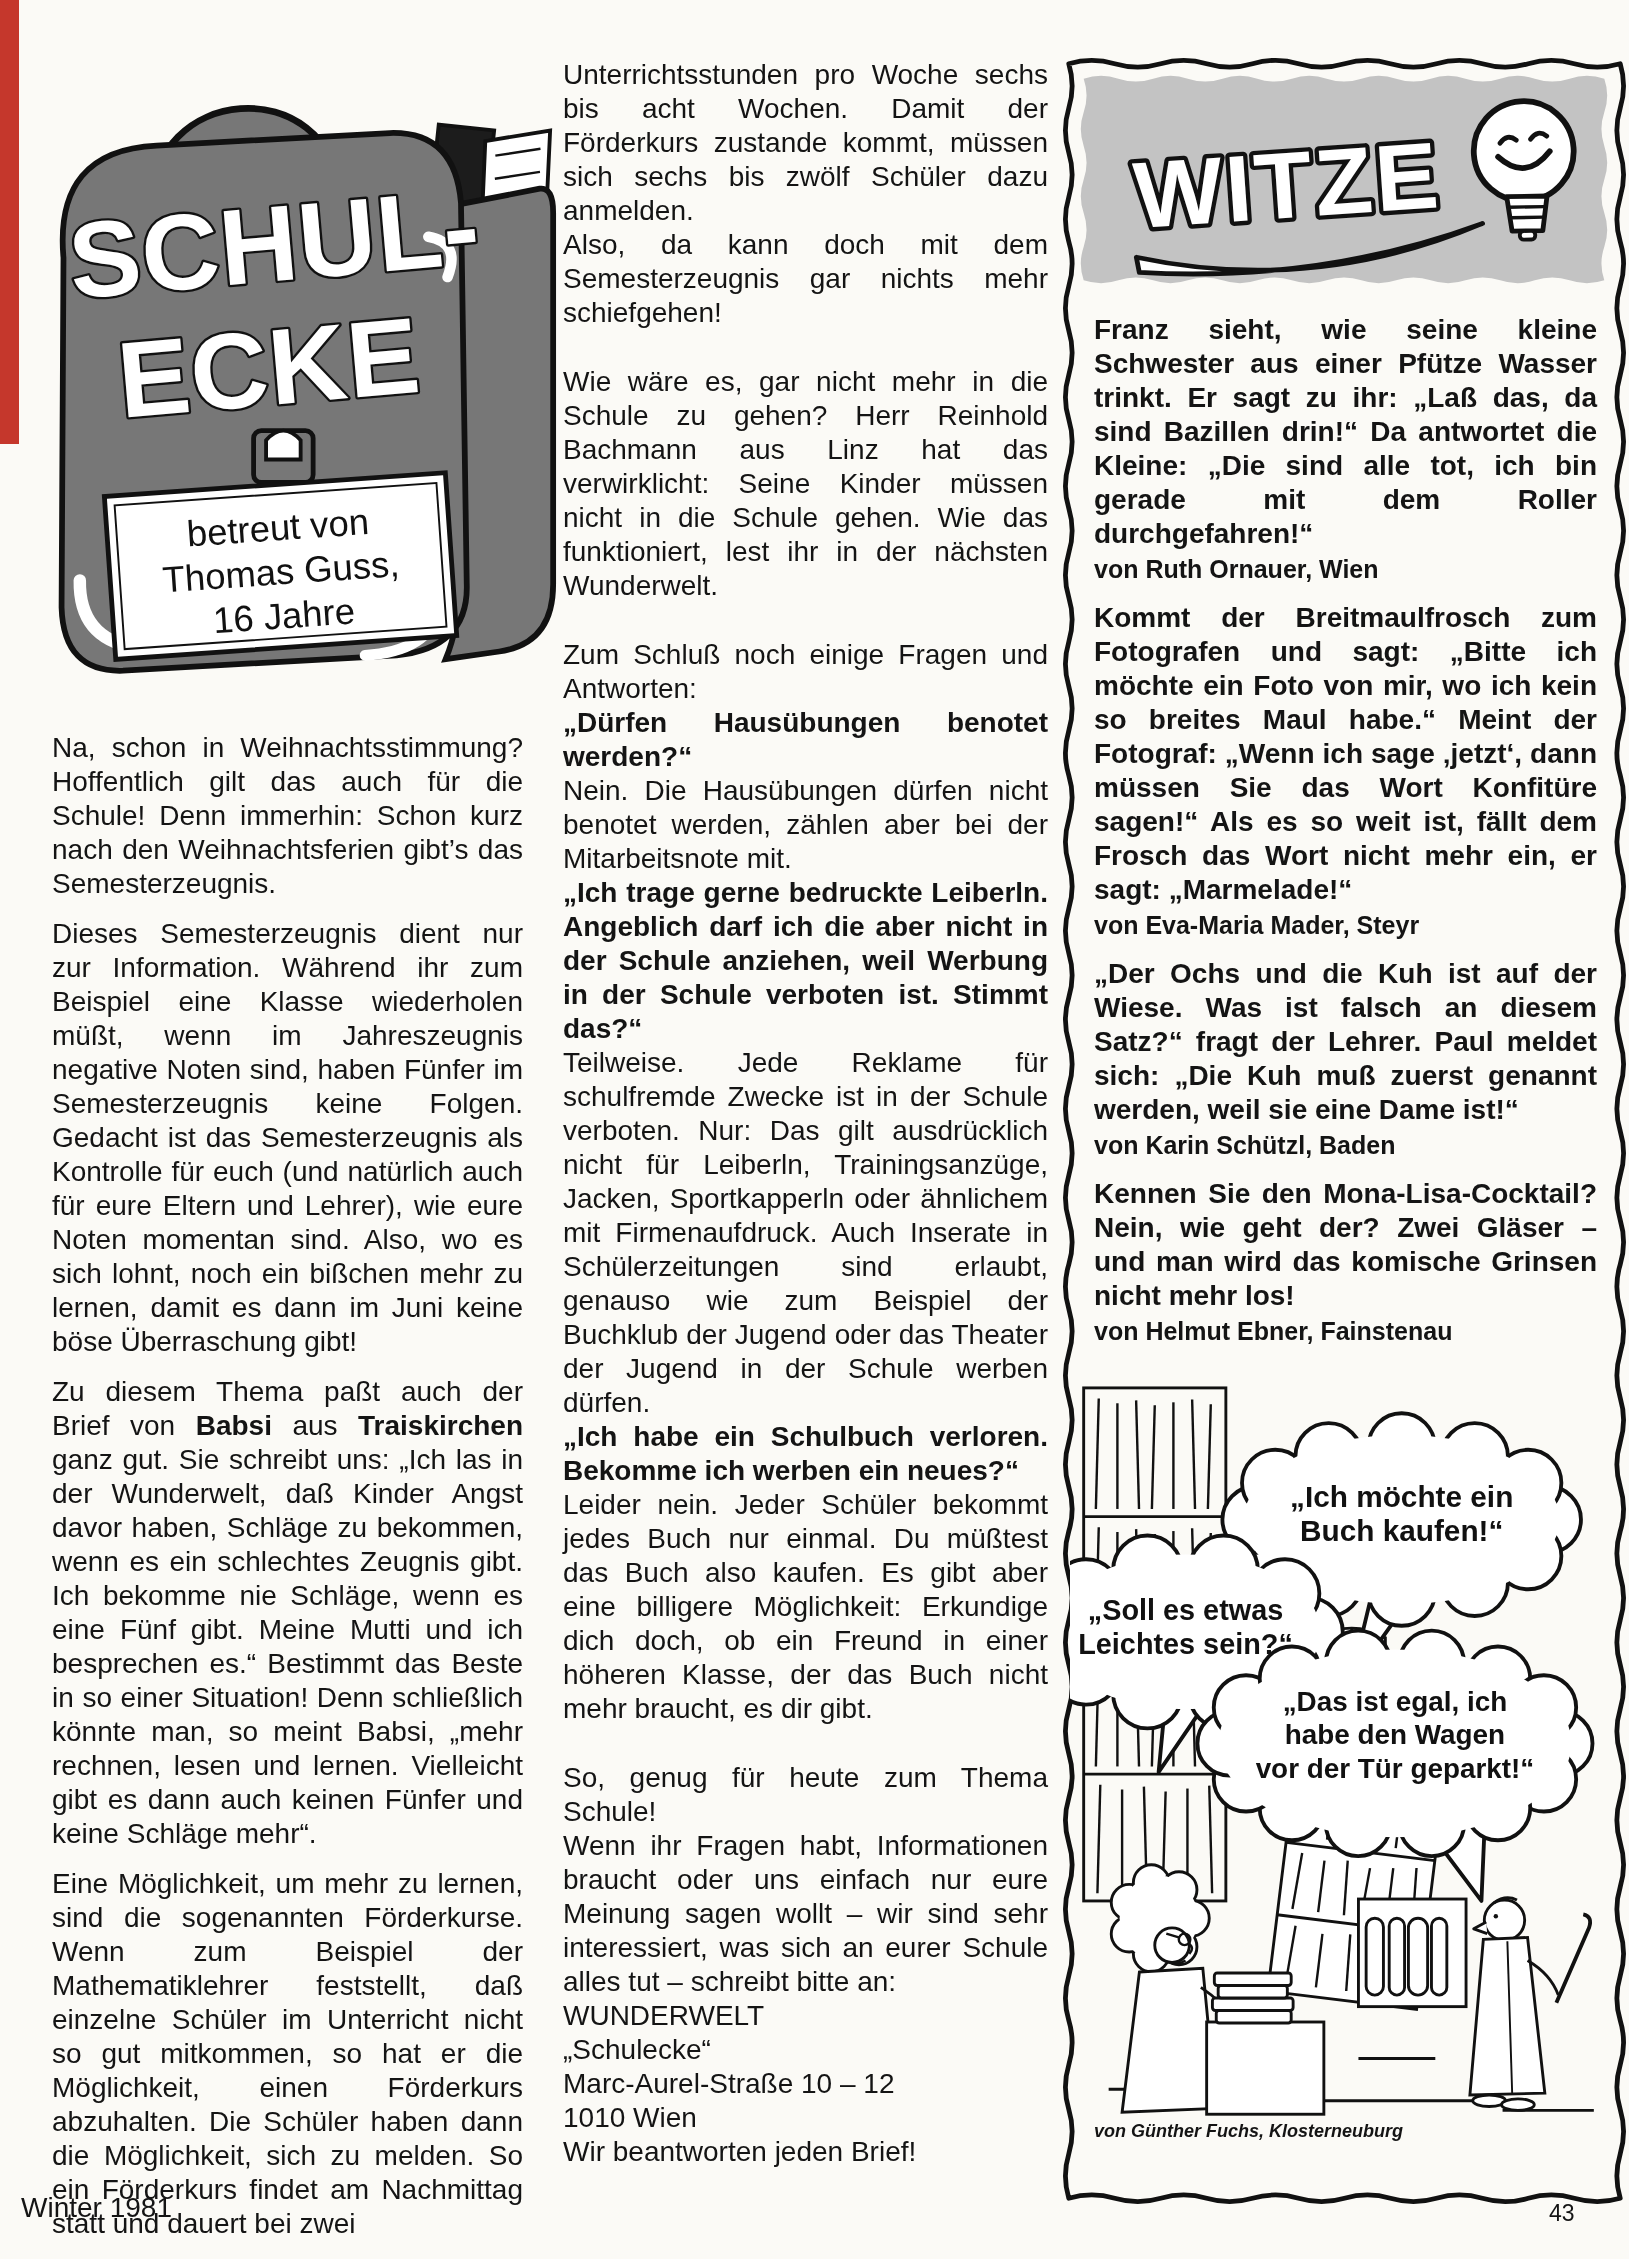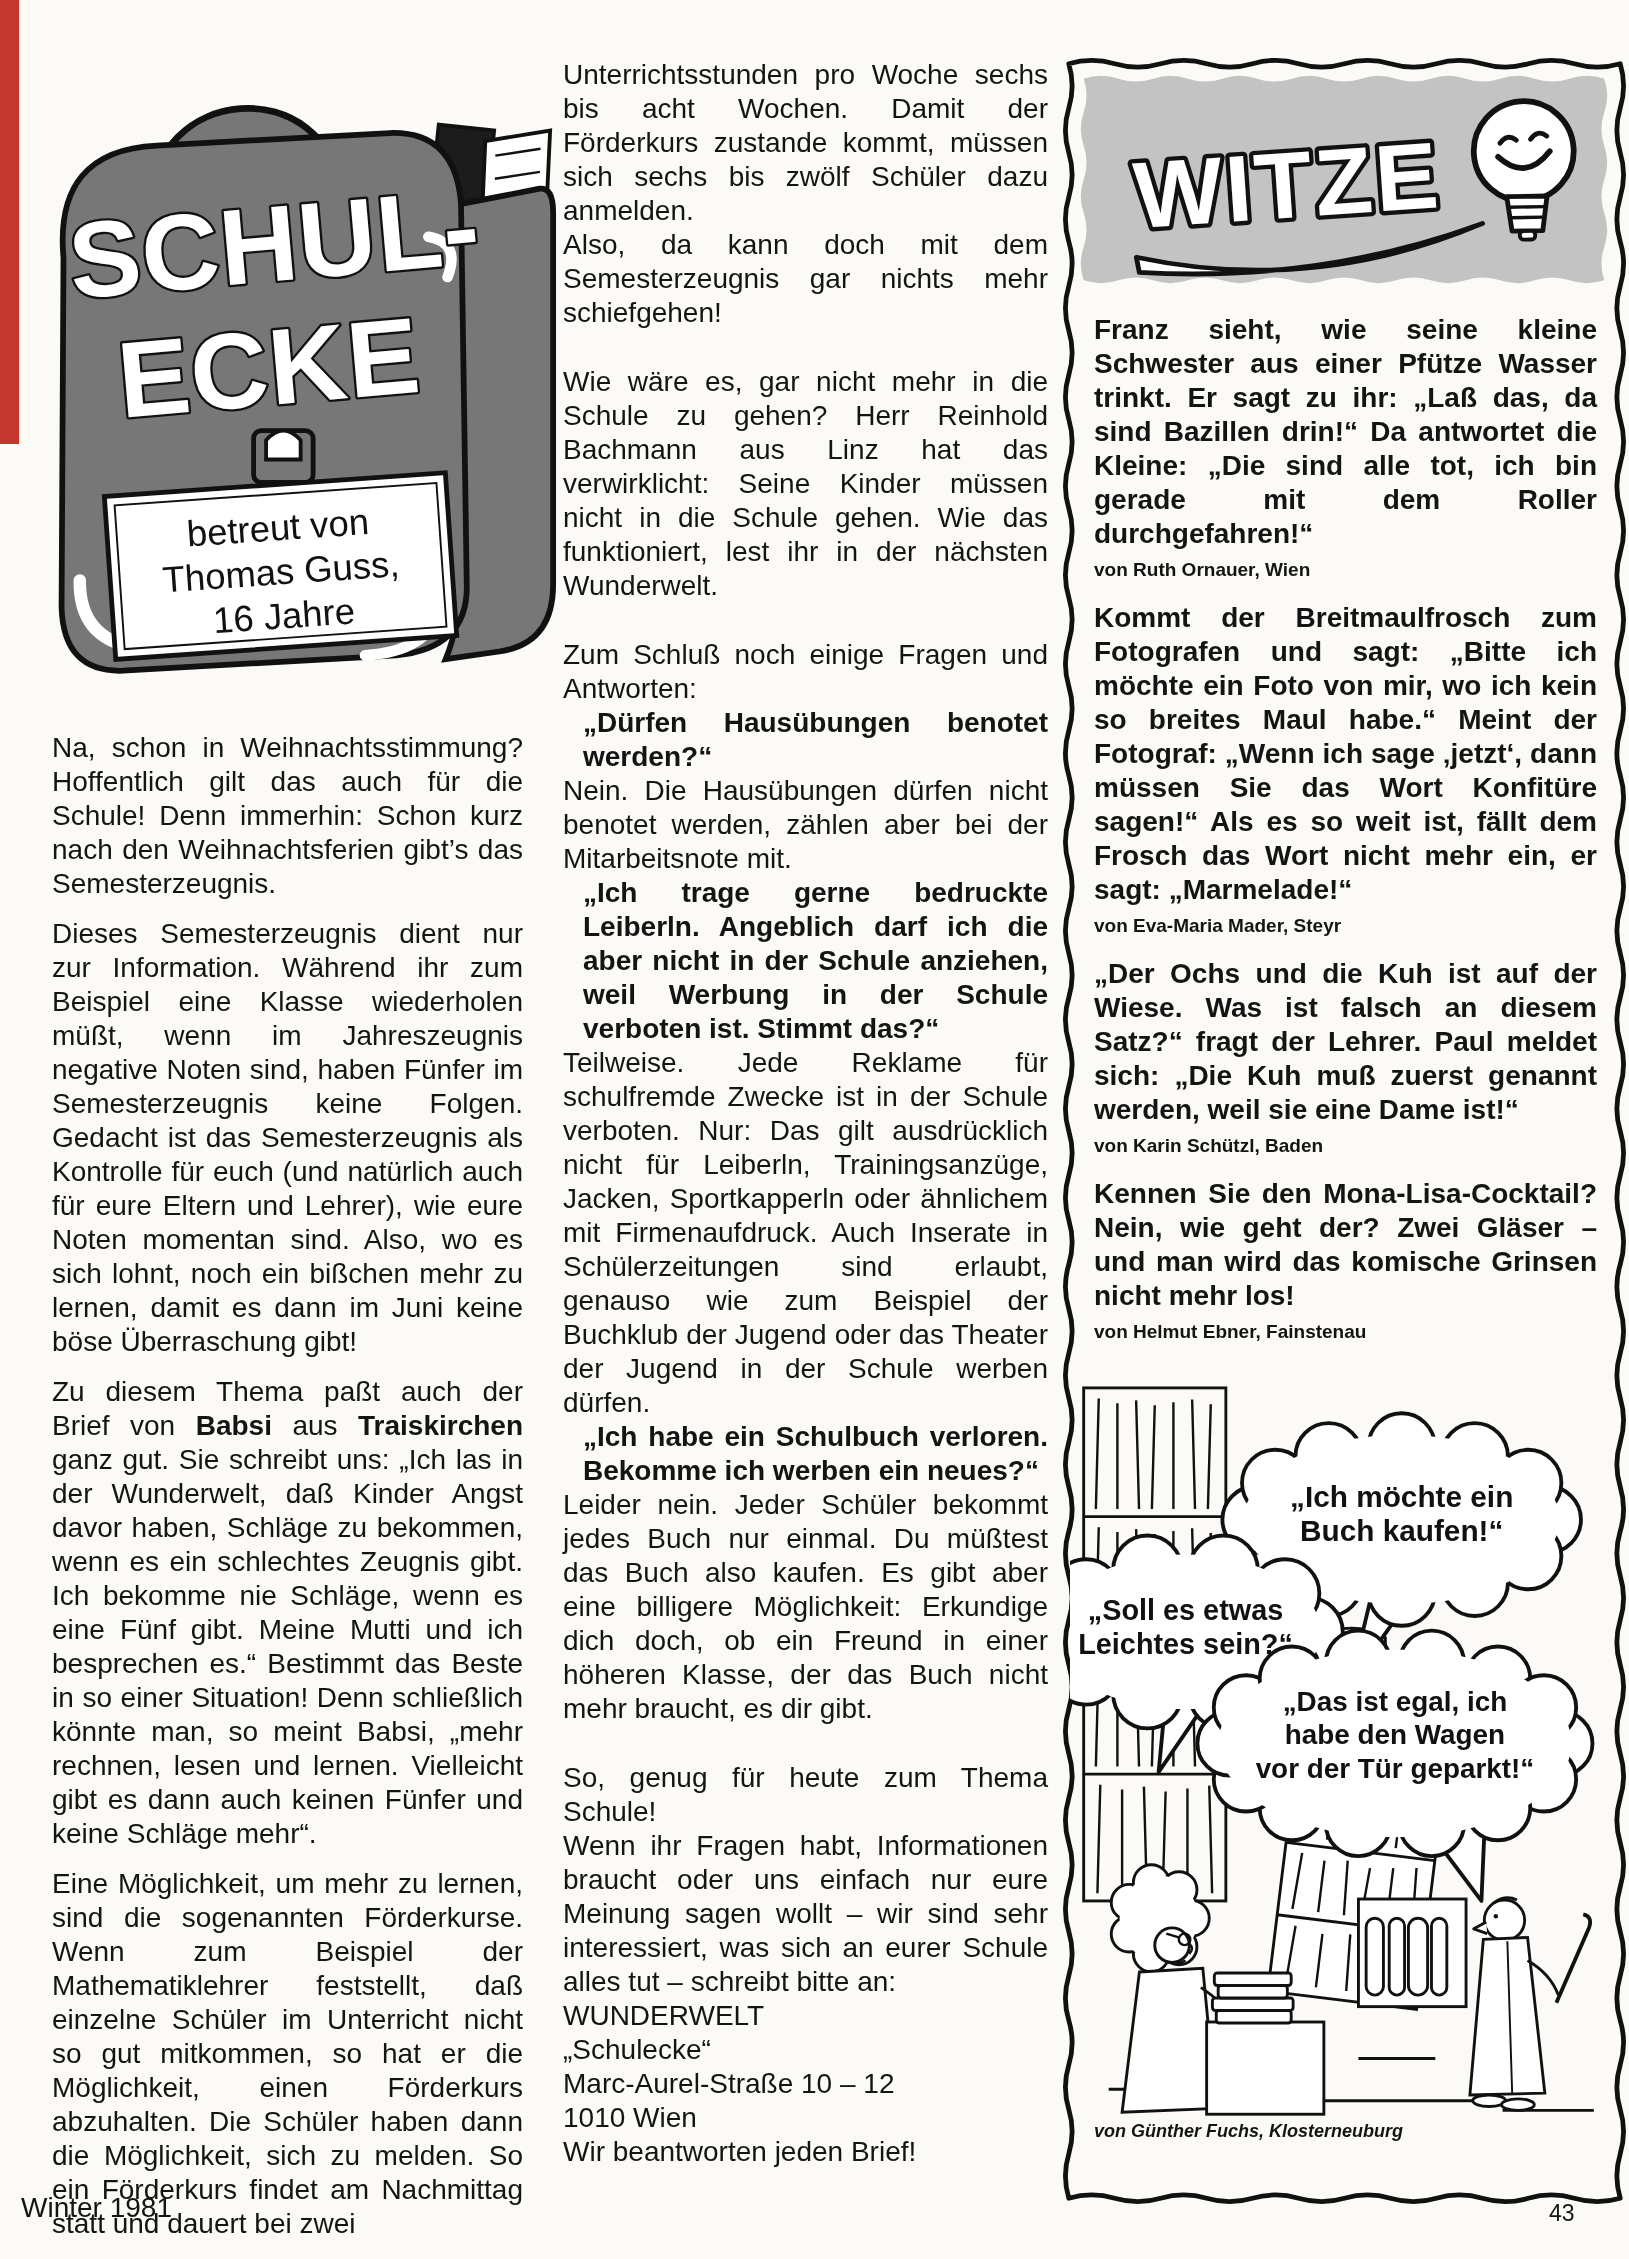--- a/index.html
+++ b/index.html
@@ -23,32 +23,32 @@
   .left-text p { margin:16px; }
   b { font-weight:700; }
 
   .mid-text {
     position:absolute; left:563px; top:58px; width:485px;
     font-size:28px; line-height:34px; text-align:justify;
     hyphens:auto; -webkit-hyphens:auto;
   }
   .mid-text p.blk { margin:0; }
   .mid-text p.blk.gap { margin-top:35px; }
-  .mid-text p.blk.bold { font-weight:700;margin-left:20px; }
+  .mid-text p.blk.bold { font-weight:700; }
 
   .witze-box { position:absolute; left:1061px; top:56px; width:567px; height:2150px; }
   .witze-border { position:absolute; left:0; top:0; width:567px; height:2150px; }
   .witze-header { position:absolute; left:15.4px; top:13.4px; width:536px; height:221px; }
 
   .jokes {
     position:absolute; left:33px; top:257px; width:503px;
     hyphens:auto; -webkit-hyphens:auto;
   }
   .joke-text { font-weight:700; font-size:28px; line-height:34px; text-align:justify; margin:0; }
-  .joke-byline { font-weight:700; font-size:19px; line-height:29px; margin:3.8px 0 17.3px 0; }
+  .joke-byline { font-weight:700; font-size:25px; line-height:29px; margin:3.8px 0 17.3px 0; }
 
   .cartoon { position:absolute; left:8.6px; top:1305px; width:550px; height:759px; }
   .cartoon-caption { position:absolute; left:33px; top:2065px; font-weight:700; font-size:18px;font-style:italic; }
 
   .footer-left { position:absolute; left:21px; top:2192px; font-size:28px; }
   .page-number { position:absolute; left:1549px; top:2200px; font-size:23px; }
 
   svg text { font-family:"Liberation Sans","DejaVu Sans",sans-serif; }
   .bubble-text { font-weight:700; fill:#111; text-anchor:middle; }
 </style>

